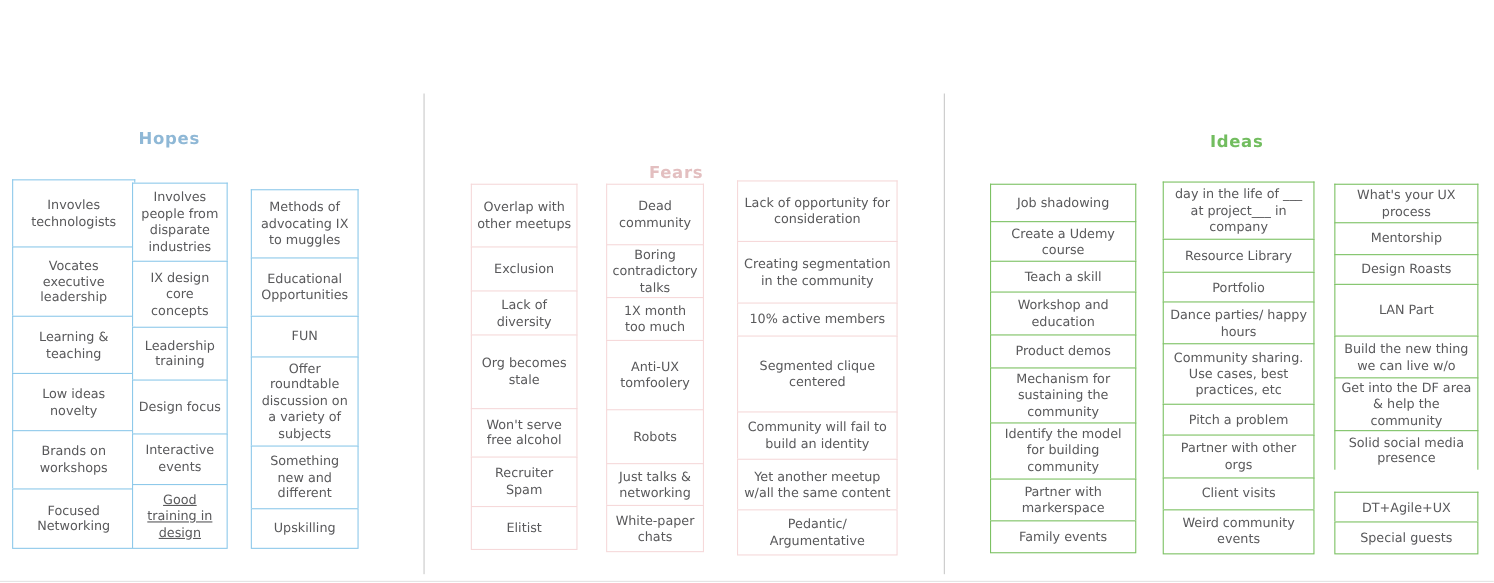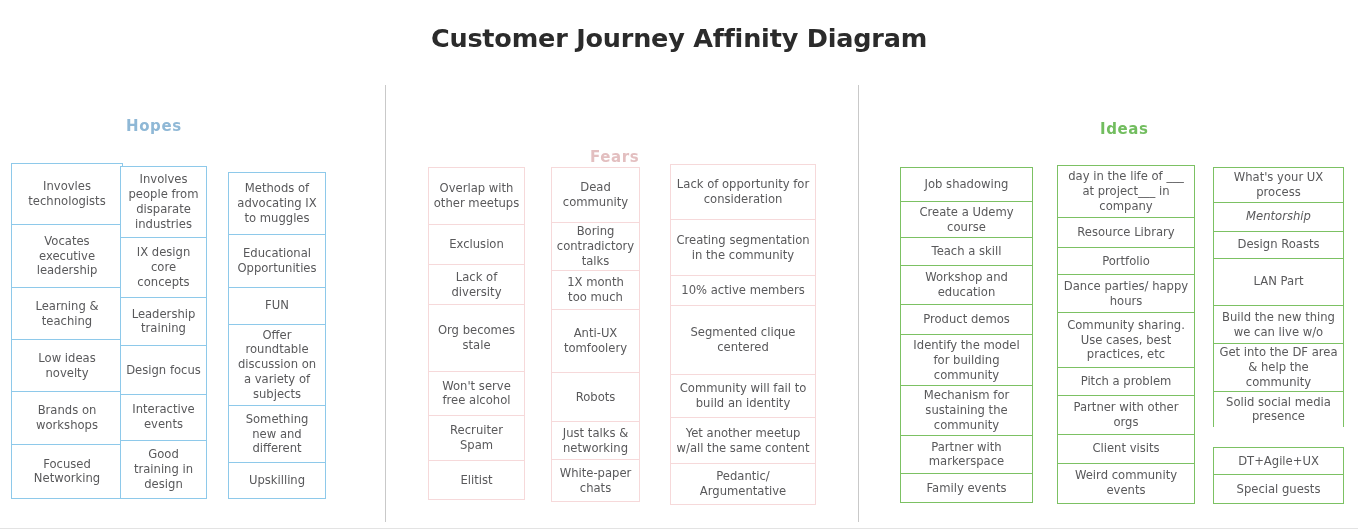--- a/index.html
+++ b/index.html
@@ -129,21 +129,20 @@
   
   #col-i1 { left: 900px;  top: 167px; width: 133px; height: 336px; }
   #col-i2 { left: 1057px; top: 165px; width: 138px; height: 339px; }
   #col-i3 { left: 1213px; top: 167px; width: 131px; height: 337px; }
 </style>
 </head>
 <body>
 
 <div id="board">
 
-  <div class="page-title">Customer Journey Affinity Diagram</div>
 
   <div class="v-divider d1"></div>
   <div class="v-divider d2"></div>
   <div class="h-divider"></div>
 
   <div class="section-header header-hopes">Hopes</div>
   <div class="section-header header-fears">Fears</div>
   <div class="section-header header-ideas">Ideas</div>
 
   <div class="col col-hopes" id="col-h1">
@@ -175,21 +174,21 @@
       </div>
       <div class="card" style="flex: 48 0 0px;">
         <span>Leadership training</span>
       </div>
       <div class="card" style="flex: 48 0 0px;">
         <span>Design focus</span>
       </div>
       <div class="card" style="flex: 45 0 0px;">
         <span>Interactive events</span>
       </div>
-      <div class="card" style="flex: 59 0 0px;">
+      <div class="card" style="flex: 59 0 0px; text-decoration: underline;">
         <span>Good training in design</span>
       </div>
     </div>
   <div class="col col-hopes" id="col-h3">
       <div class="card" style="flex: 63 0 0px;">
         <span>Methods of advocating IX to muggles</span>
       </div>
       <div class="card" style="flex: 53 0 0px;">
         <span>Educational Opportunities</span>
       </div>
@@ -286,25 +285,25 @@
       </div>
       <div class="card" style="flex: 26 0 0px;">
         <span>Teach a skill</span>
       </div>
       <div class="card" style="flex: 38 0 0px;">
         <span>Workshop and education</span>
       </div>
       <div class="card" style="flex: 28 0 0px;">
         <span>Product demos</span>
       </div>
+      <div class="card" style="flex: 50 0 0px;">
+        <span>Mechanism for sustaining the community</span>
+      </div>
       <div class="card" style="flex: 52 0 0px;">
         <span>Identify the model for building community</span>
-      </div>
-      <div class="card" style="flex: 50 0 0px;">
-        <span>Mechanism for sustaining the community</span>
       </div>
       <div class="card" style="flex: 37 0 0px;">
         <span>Partner with markerspace</span>
       </div>
       <div class="card" style="flex: 27 0 0px;">
         <span>Family events</span>
       </div>
     </div>
   <div class="col col-ideas" id="col-i2">
       <div class="card" style="flex: 52 0 0px; align-items: center;">
@@ -332,21 +331,21 @@
         <span>Client visits</span>
       </div>
       <div class="card" style="flex: 39 0 0px;">
         <span>Weird community events</span>
       </div>
     </div>
   <div class="col col-ideas" id="col-i3">
       <div class="card" style="flex: 35 0 0px;">
         <span>What's your UX process</span>
       </div>
-      <div class="card" style="flex: 28 0 0px; font-style: italic;">
+      <div class="card" style="flex: 28 0 0px;">
         <span>Mentorship</span>
       </div>
       <div class="card" style="flex: 26 0 0px;">
         <span>Design Roasts</span>
       </div>
       <div class="card" style="flex: 50 0 0px;">
         <span>LAN Part</span>
       </div>
       <div class="card" style="flex: 39 0 0px;">
         <span>Build the new thing we can live w/o</span>

